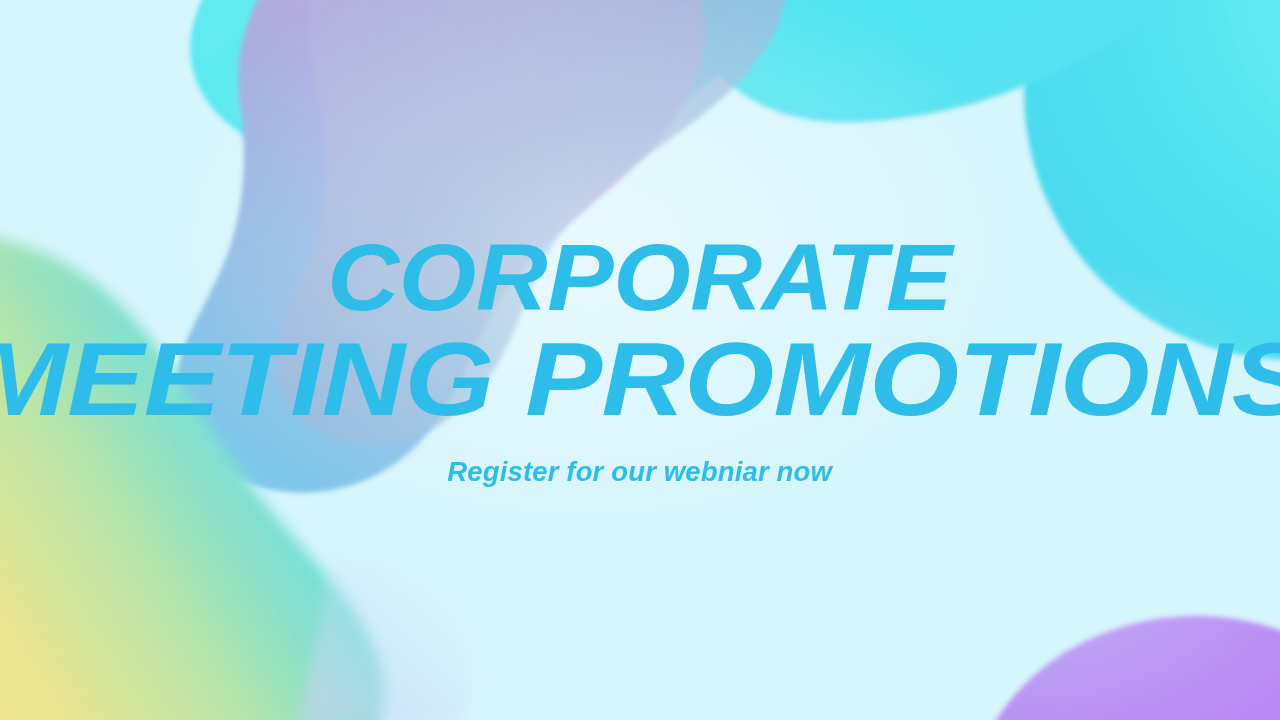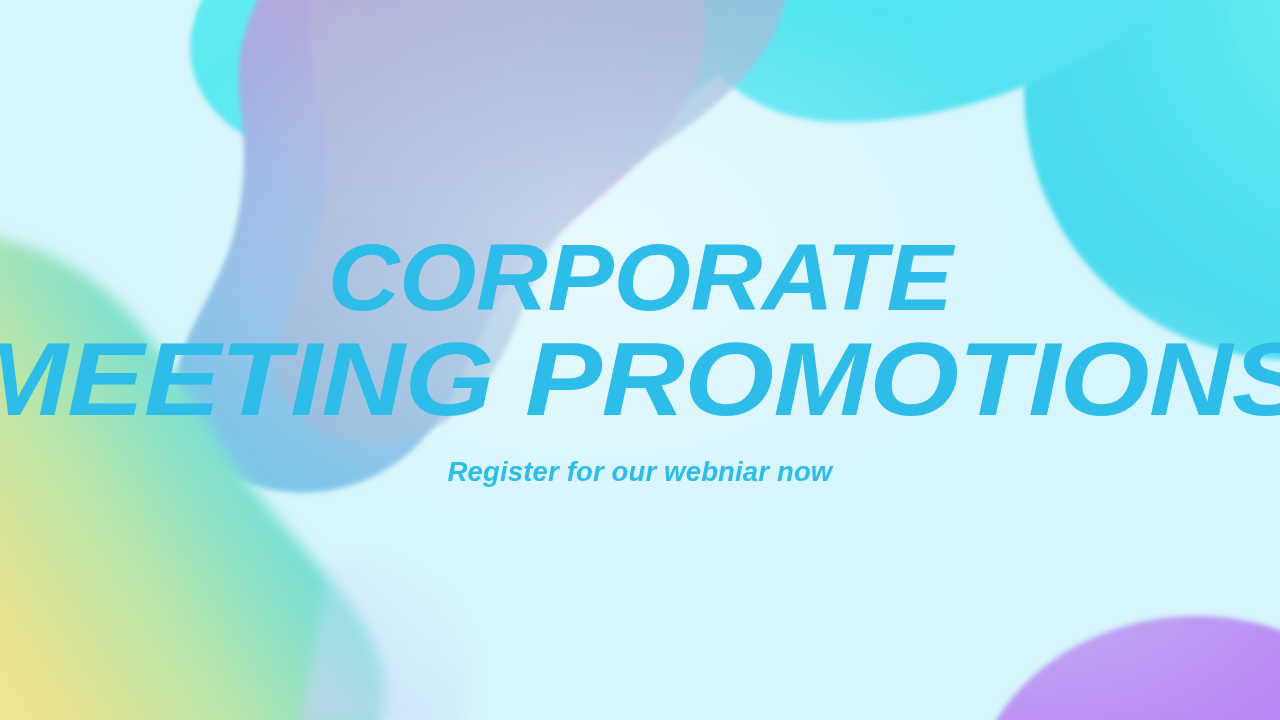--- a/index.html
+++ b/index.html
@@ -42,20 +42,21 @@
       radial-gradient(ellipse 620px 420px at 46% 34%, rgba(255,255,255,0.42), rgba(255,255,255,0) 72%),
       radial-gradient(ellipse 520px 360px at 78% 72%, rgba(214,245,252,0.55), rgba(214,245,252,0) 75%);
   }
 
   
   #content {
     position: absolute;
     inset: 0;
     display: flex;
     flex-direction: column;
+    align-items: center;
     justify-content: center;
     text-align: center;
   }
 
   .headline {
     color: #2dbde8;
     font-family: "Liberation Sans", sans-serif;
     font-weight: bold;
     font-style: italic;
     text-transform: uppercase;

